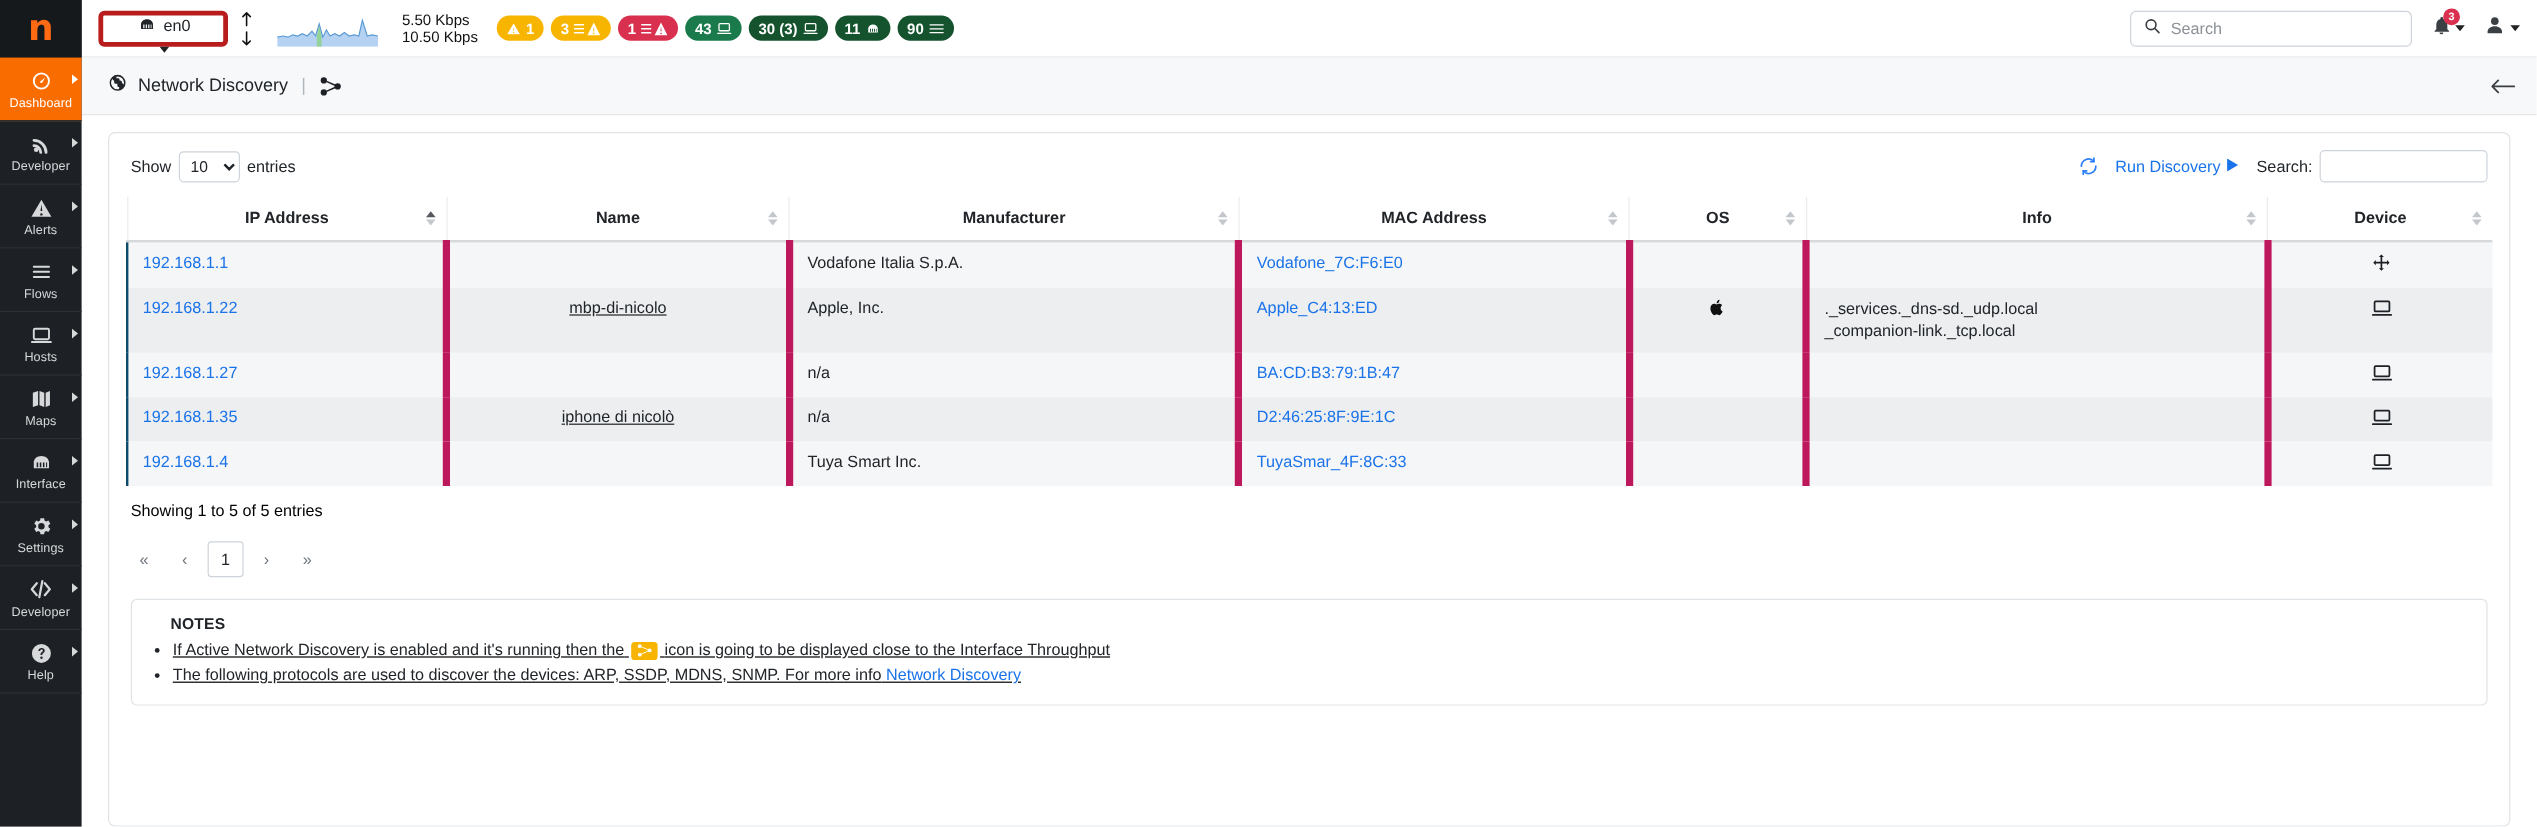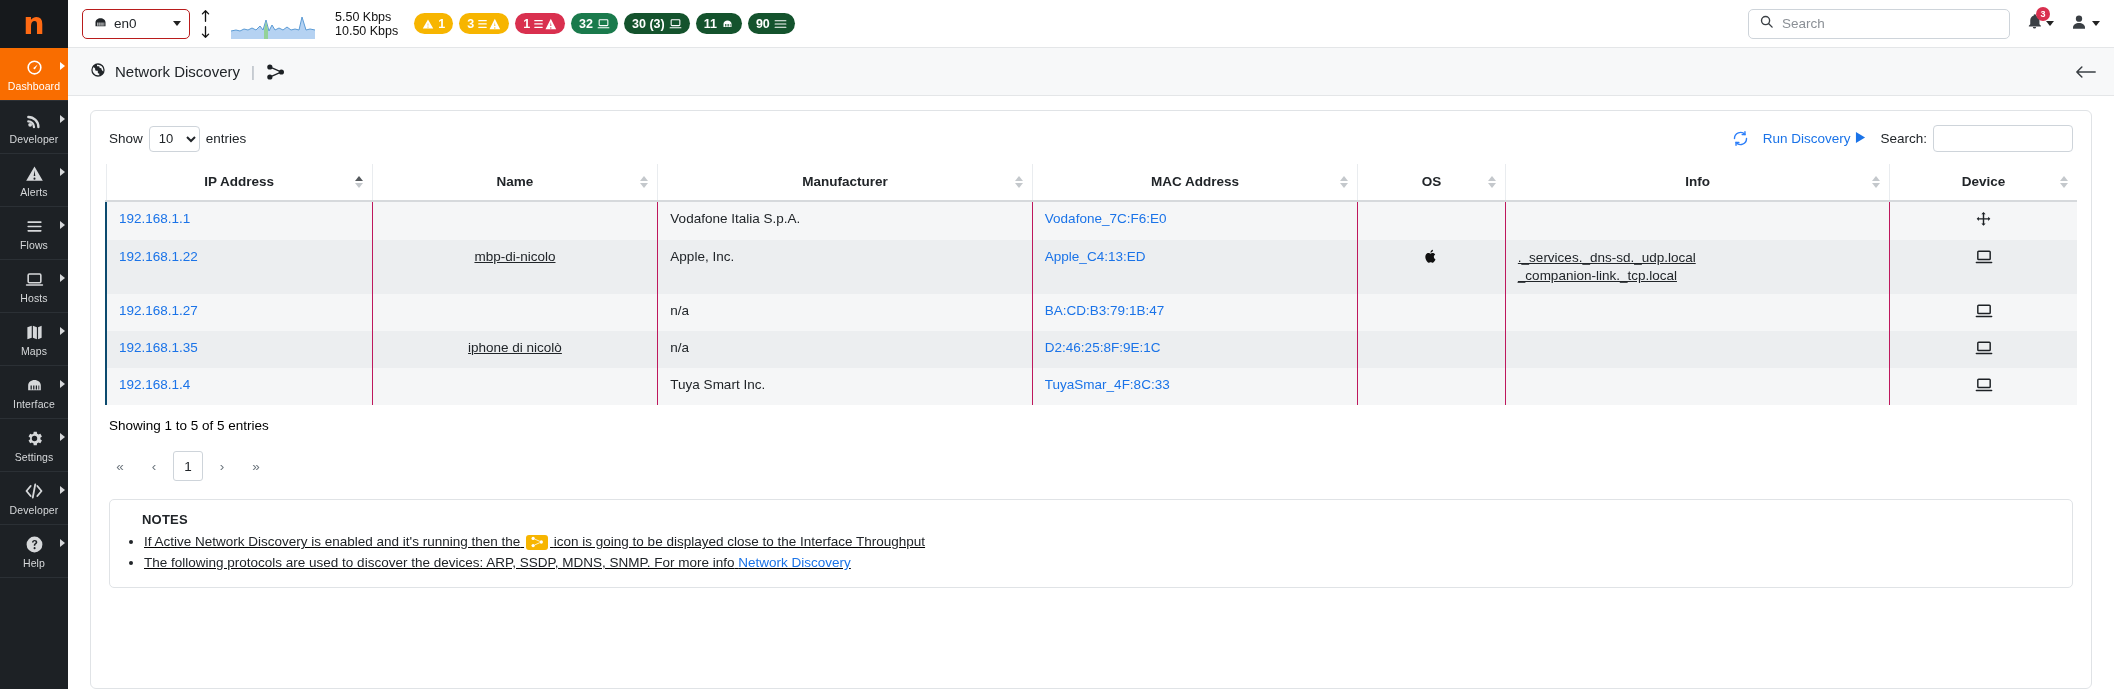--- a/index.html
+++ b/index.html
@@ -51,24 +51,25 @@
   
   .topbar {
     height: 48px; min-height: 48px;
     display: flex; align-items: center;
     padding: 0 14px 0 14px; gap: 10px;
     border-bottom: 1px solid #e4e6e8;
     background: #fff;
   }
   .iface-select {
     display: flex; align-items: center; gap: 8px;
-    border: 1px solid #b91c1c; border-radius: 5px;
+    border: 4px solid #b91c1c; border-radius: 5px;
     height: 30px; padding: 0 8px 0 10px; min-width: 108px;
     font-size: 13.5px; color: #212529; cursor: pointer;
     justify-content: space-between;
+    flex-direction: column;
   }
   .iface-select .left { display: flex; align-items: center; gap: 6px; }
   .caret-down { width: 0; height: 0; border-left: 4px solid transparent; border-right: 4px solid transparent; border-top: 5px solid #222; }
 
   .thr-wrap { display: flex; align-items: center; gap: 20px; }
   .arrows { display: flex; flex-direction: column; align-items: center; color: #111; }
   .spark { width: 84px; height: 30px; }
   .thr-text { font-size: 12.5px; line-height: 14px; color: #111; white-space: nowrap; }
 
   .badges { display: flex; align-items: center; gap: 6px; margin-left: 6px; }
@@ -81,21 +82,21 @@
   .badge svg { display: block; }
   .badge.amber  { background: #f7b500; }
   .badge.red    { background: #d9304f; }
   .badge.green  { background: #1a7a4c; }
   .badge.slate  { background: #14532d; }
 
   .topbar-right { margin-left: auto; display: flex; align-items: center; gap: 16px; }
   .search-box {
     display: flex; align-items: center; gap: 8px;
     border: 1px solid #ced4da; border-radius: 5px; height: 30px;
-    padding: 0 10px; width: 262px; background: #fff;
+    padding: 0 10px; width: 235px; background: #fff;
   }
   .search-box input {
     border: 0; outline: none; font-size: 13.5px; width: 100%;
     font-family: "Liberation Sans", sans-serif; color: #212529; background: transparent;
   }
   .search-box input::placeholder { color: #8b9096; }
   .bell-wrap { position: relative; cursor: pointer; display: flex; align-items: center; gap: 3px; }
   .bell-badge {
     position: absolute; top: -6px; right: 4px;
     background: #d9304f; color: #fff; font-size: 9px; font-weight: 700;
@@ -147,28 +148,28 @@
     border-left: 1px solid #e9ecef;
     position: relative; cursor: pointer; user-select: none;
   }
   table.disc th:first-child { border-left: 1px solid #e9ecef; }
   .sort-ico { position: absolute; right: 9px; top: 50%; transform: translateY(-50%); display: flex; flex-direction: column; gap: 2px; }
   .tri-up { width:0;height:0;border-left:4px solid transparent;border-right:4px solid transparent;border-bottom:5px solid #c4c8cc; }
   .tri-dn { width:0;height:0;border-left:4px solid transparent;border-right:4px solid transparent;border-top:5px solid #c4c8cc; }
   .tri-up.on { border-bottom-color:#55595d; }
   table.disc td {
     font-size: 13.5px; color: #212529; padding: 9px 12px;
-    border-left: 1px solid #be185d; vertical-align: top;
+    border-left: 6px solid #be185d; vertical-align: top;
   }
   table.disc tbody tr { background: #f5f6f7; }
   table.disc tbody tr:nth-child(even) { background: #eceef0; }
   table.disc tbody tr td:first-child { border-left: 2px solid #0c4a6e; }
   .link { color: #1a73e8; cursor: pointer; }
   .cell-center { text-align: center; text-decoration: underline; }
-  .info-line { display: block; line-height: 18px; text-decoration: underline; }
+  .info-line { display: block; line-height: 18px; }
 
   .table-foot {
     display: flex; align-items: center; padding: 13px 4px 0 4px;
   }
   .showing { font-size: 13.5px; color: #000000; }
   .pager { margin-left: auto; display: flex; gap: 4px; align-items: center; margin-top: 18px; }
   .pg {
     min-width: 30px; height: 30px; padding: 0 8px;
     display: flex; align-items: center; justify-content: center;
     font-size: 13.5px; color: #6c757d; cursor: pointer; border-radius: 3px;
@@ -364,21 +365,21 @@
           <svg width="23" height="12" viewBox="0 0 34 18" fill="#fff">
               <rect x="0" y="3" width="13" height="1.9" rx=".9"></rect>
               <rect x="0" y="8" width="13" height="1.9" rx=".9"></rect>
               <rect x="0" y="13" width="13" height="1.9" rx=".9"></rect>
               <path d="M25 1L17 17h16L25 1zm0 5l.8 6h-1.6l.8-6zm0 8a1 1 0 110 2 1 1 0 010-2z"></path>
             </svg>
         </span>
       </span>
 
       <span class="badge green">
-        <span>32</span>
+        <span>43</span>
         <span>
           <svg width="13" height="12" viewBox="0 0 24 22" fill="none" stroke="#fff" stroke-width="2">
               <rect x="4" y="3" width="16" height="11" rx="1.5"></rect>
               <path d="M2 18h20" stroke-linecap="round"></path>
             </svg>
         </span>
       </span>
 
       <span class="badge slate">
         <span>30 (3)</span>

